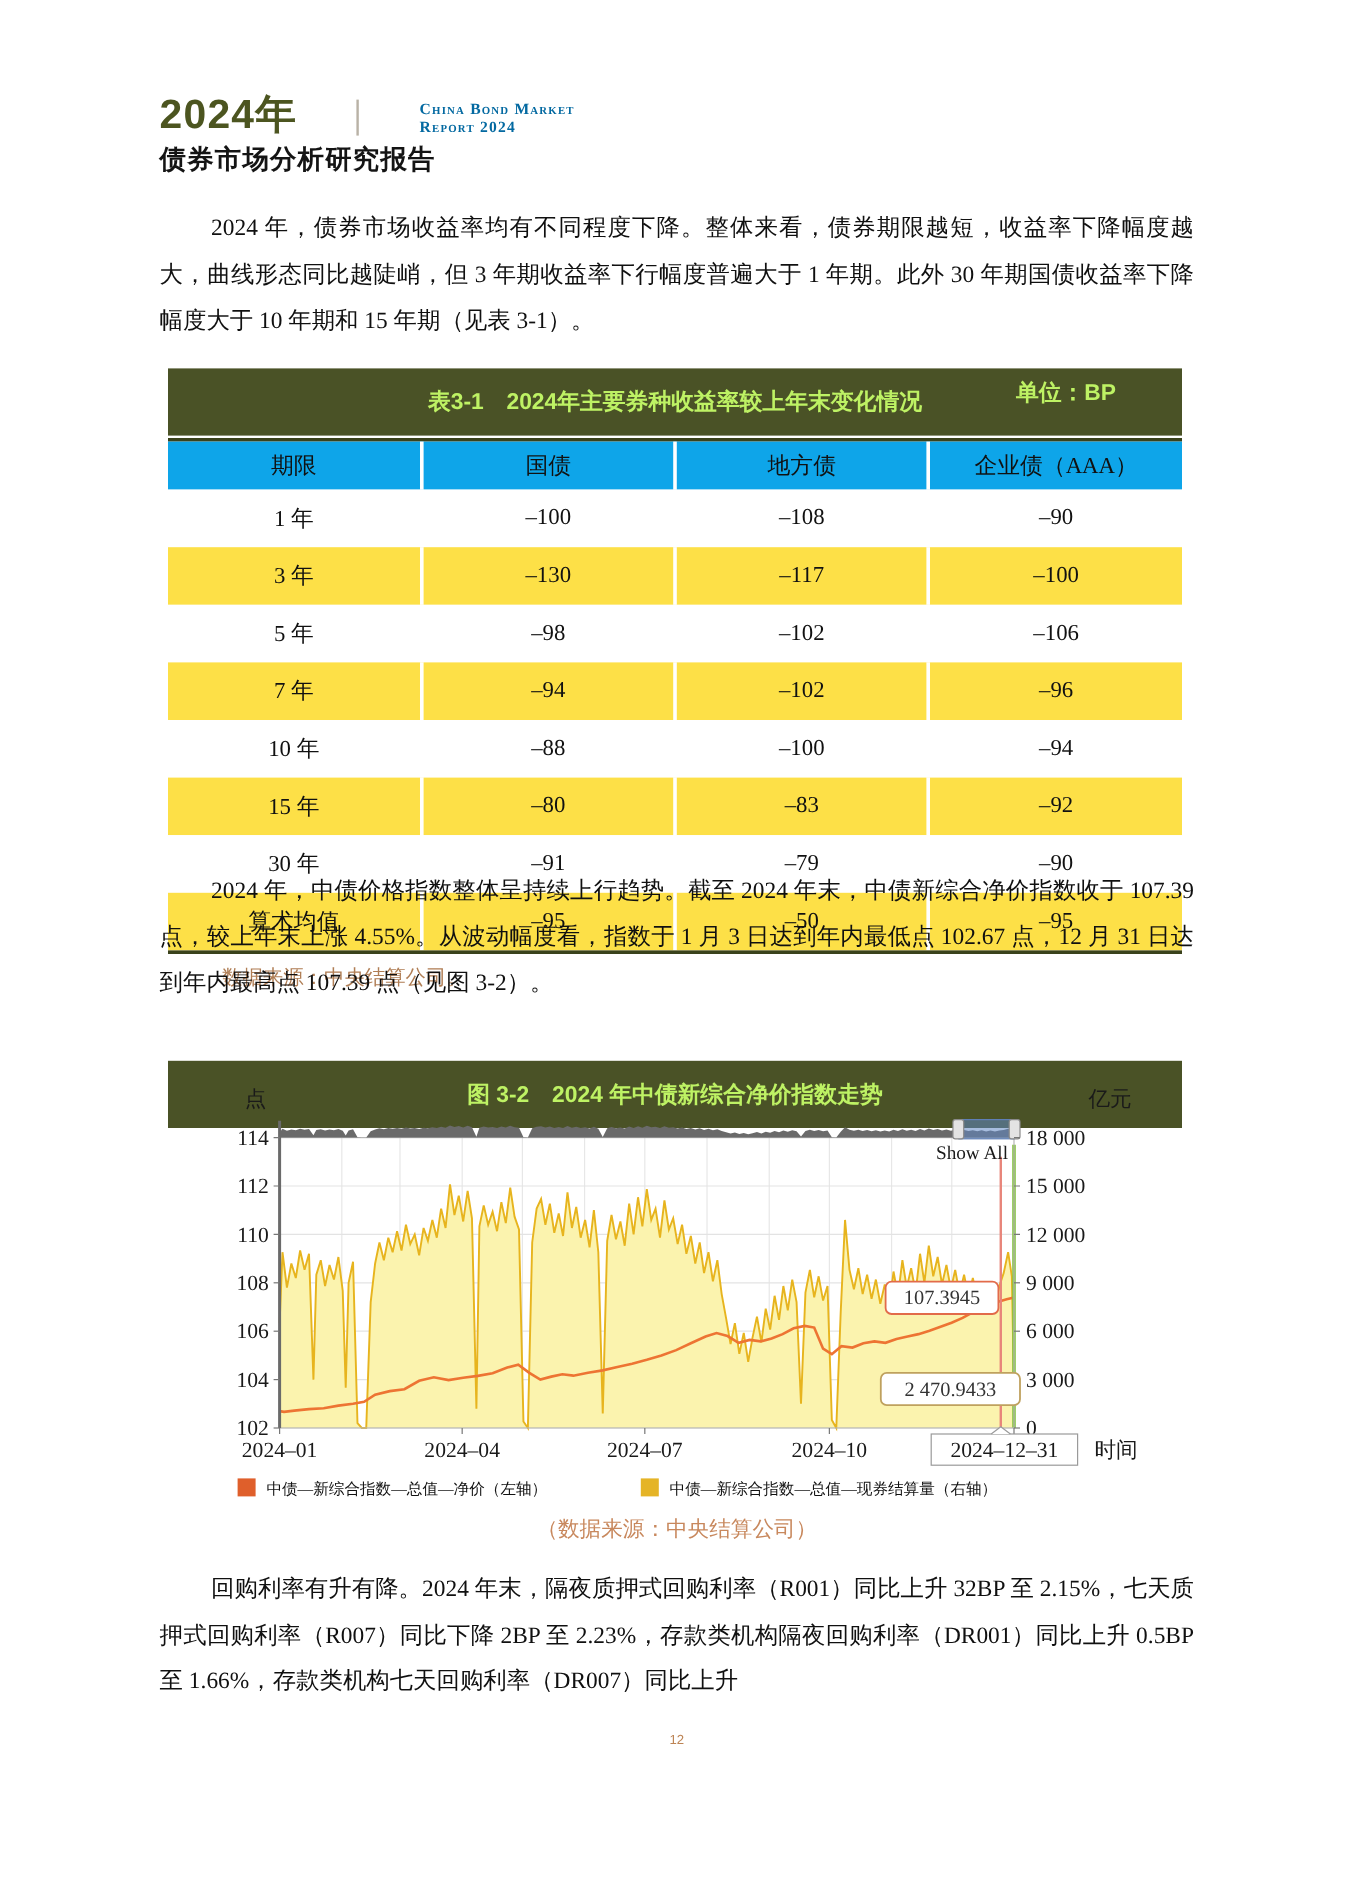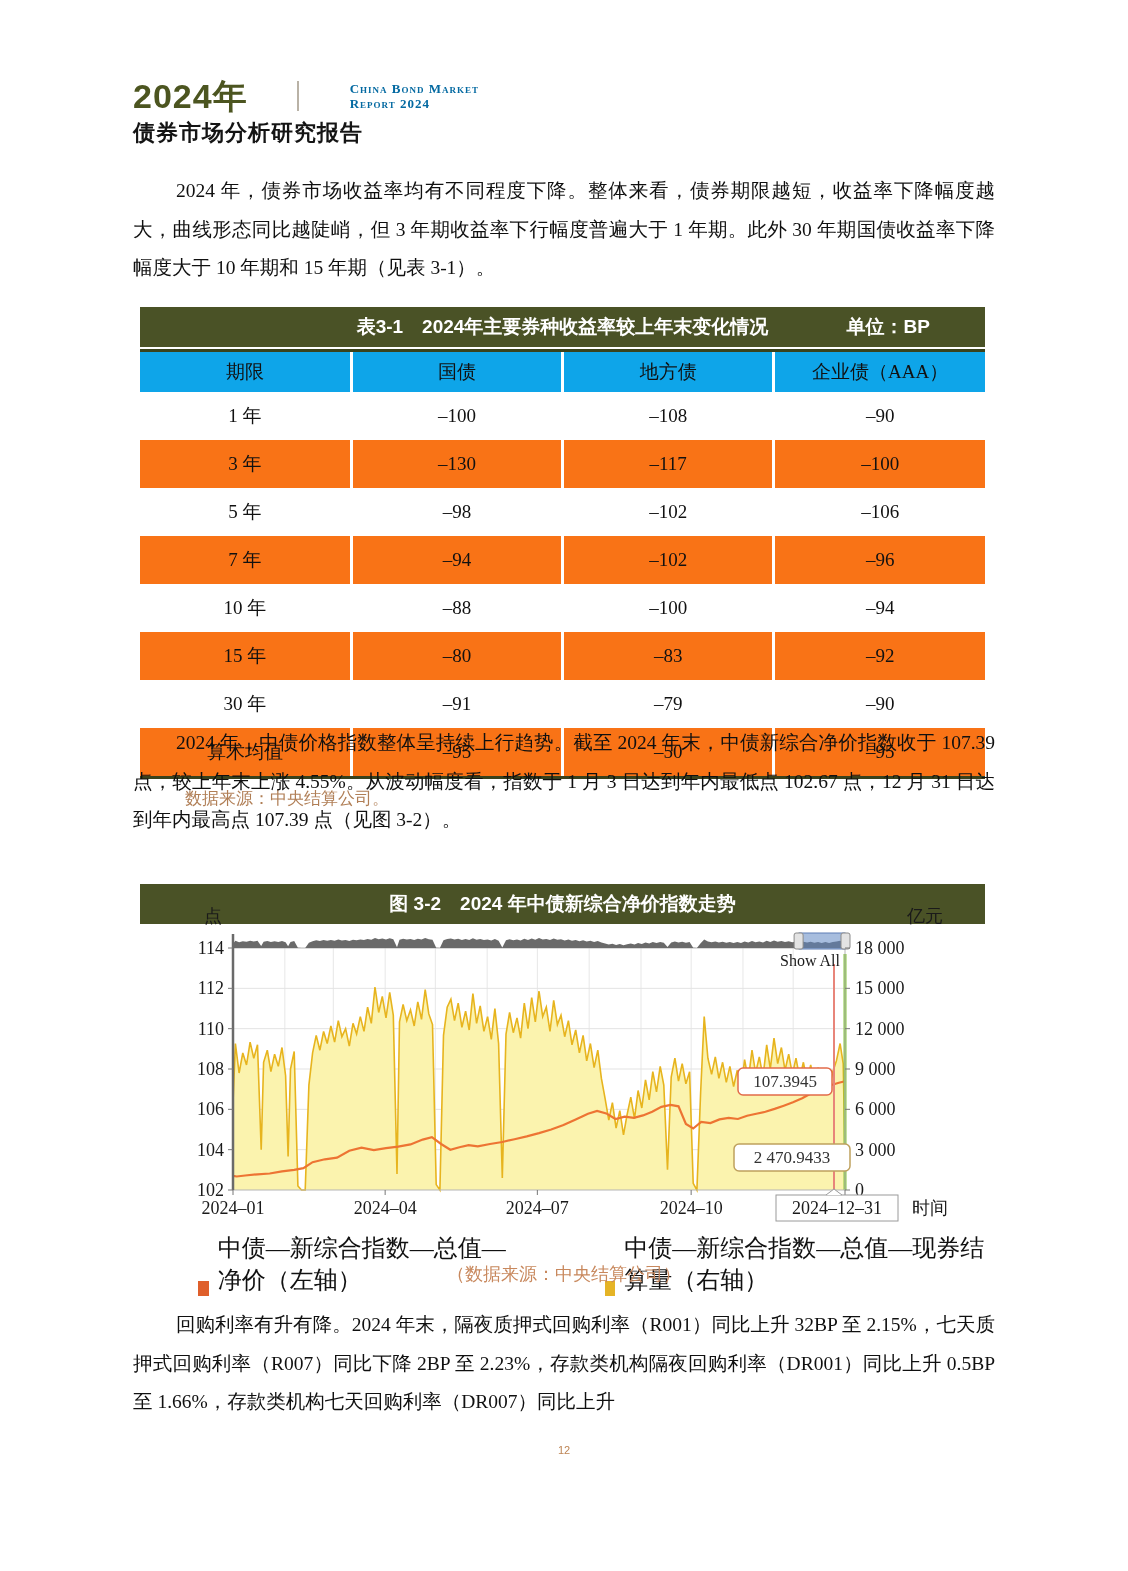--- a/index.html
+++ b/index.html
@@ -3,55 +3,55 @@
 <meta charset="utf-8">
 <style>
   html,body{margin:0;padding:0;background:#888;}
   .page{
     position:relative; width:1128px; height:1571px; background:#ffffff;
     margin:0 auto; overflow:hidden;
     font-family:"Liberation Serif","DejaVu Serif",serif; color:#111;
   }
   
   .hdr{position:absolute; left:133px; top:78px; width:862px;}
-  .hdr-row{display:flex; align-items:flex-start;gap:39px;}
+  .hdr-row{display:flex; align-items:center;gap:39px;}
   .hdr-year{font-family:"Liberation Sans","DejaVu Sans",sans-serif; font-weight:bold;
     font-size:34px; color:#4c5520; line-height:36px; letter-spacing:1px;}
   .hdr-div{width:2px; height:30px; background:#b9b2a6; margin:3px 12px 0 10px;}
   .hdr-sub{font-family:"Liberation Serif","DejaVu Serif",serif; color:#0369a1;
     font-size:13px; line-height:15px; font-variant:small-caps; letter-spacing:1px; padding-top:3px; font-weight:bold;}
   .hdr-title{font-family:"Liberation Sans","DejaVu Sans",sans-serif; font-weight:bold;
     font-size:22px; color:#141414; margin-top:4px; letter-spacing:1px;}
   
   .para{position:absolute; left:133px; width:862px; font-size:19.5px; line-height:38.5px;
     text-align:justify; text-indent:2.2em; color:#101010;}
   .p1{top:172px;} .p2{top:724px;} .p3{top:1306px;}
   
   .tblwrap{position:absolute; left:140px; top:307px; width:845px;}
-  .bar{background:#4a5226; color:#ffffff; height:40px; position:relative;
+  .bar{background:#4a5226; color:#bef264; height:56px; position:relative;
     font-family:"Liberation Sans","DejaVu Sans",sans-serif; font-weight:bold; font-size:19px;
     display:flex; align-items:center; justify-content:center;}
   .bar .unit{position:absolute; right:55px; top:0; height:40px; display:flex; align-items:center;}
   .sep{height:3px; background:#3a421c; margin-top:2px;}
   table.datatable{border-collapse:collapse; width:100%; margin-top:0; table-layout:fixed;}
   table.datatable td, table.datatable th{
     text-align:center; font-size:19px; font-weight:normal; color:#111;
     font-family:"Liberation Serif","DejaVu Serif",serif; padding:0;}
   table.datatable th{height:40px; background:#0ea5e9;}
   table.datatable td{height:48px; background:#ffffff;}
-  table.datatable tr.alt td{background:#f97316;}
+  table.datatable tr.alt td{background:#fde047;}
   table.datatable th + th, table.datatable td + td{border-left:3px solid #ffffff;}
   .tbl-bottom{height:3px; background:#3a421c;}
   .tbl-src{margin-top:8px; padding-left:45px; font-size:17px; color:#b07e55;}
   
   .figbar{position:absolute; left:140px; top:884px; width:845px;}
   .chartbox{position:absolute; left:140px; top:898px; width:845px; height:332px;}
   .legend{position:absolute; left:140px; top:1232px; width:845px; display:flex;
     justify-content:flex-start; padding-left:58px; gap:78px; box-sizing:border-box;}
-  .legend-item{display:flex; align-items:flex-end; font-size:24px; color:#111;}
+  .legend-item{display:flex; align-items:flex-start; font-size:13px; color:#111;}
   .legend-swatch{width:15px; height:15px; margin-right:9px; display:inline-block;}
   .figcap{position:absolute; left:133px; top:1262px; width:862px; text-align:center;
     font-size:18px; color:#c8885d;}
   
   .pageno{position:absolute; left:0; top:1444px; width:100%; text-align:center;
     font-size:11px; color:#bd8454; font-family:"Liberation Sans","DejaVu Sans",sans-serif;}
   svg text{font-family:"Liberation Serif","DejaVu Serif",serif;}
 </style>
 </head>
 <body>

